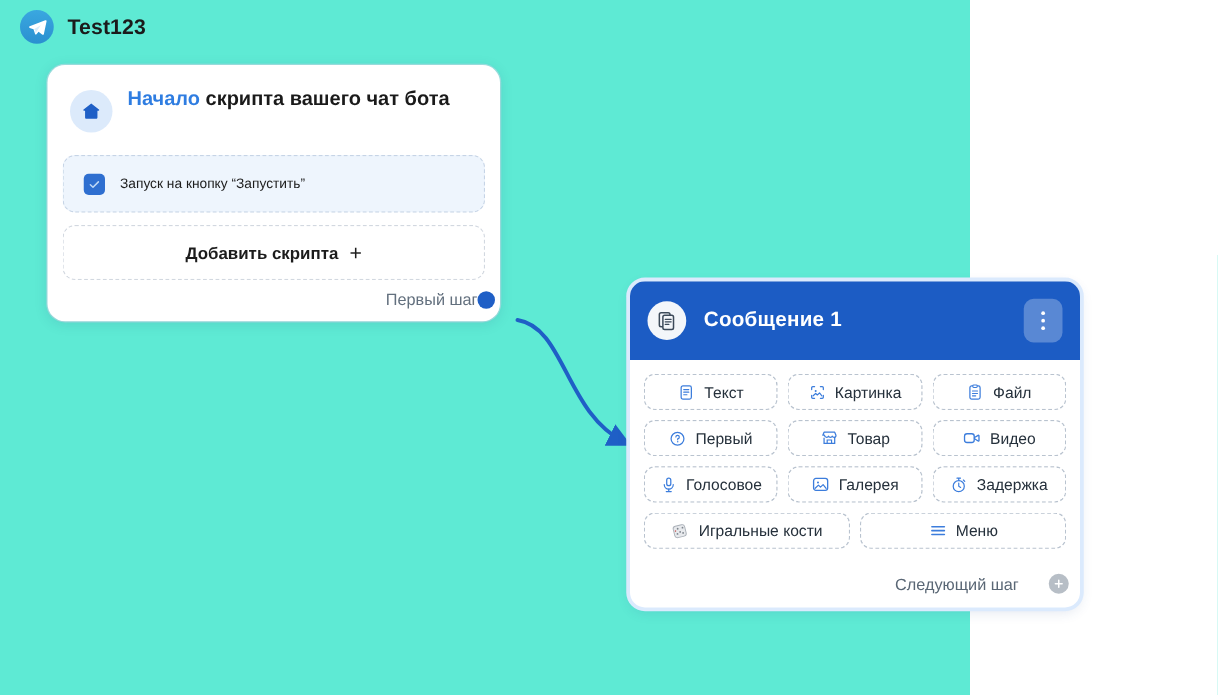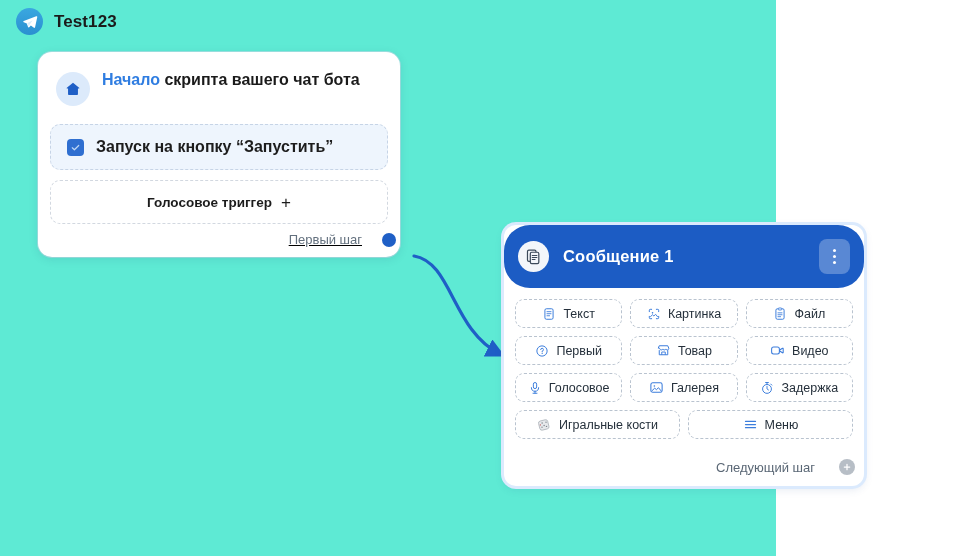--- a/index.html
+++ b/index.html
@@ -78,58 +78,57 @@
     display: flex; align-items: center;
     padding: 0 16px;
     gap: 12px;
   }
   .cbx {
     width: 17px; height: 17px; border-radius: 4px;
     background: #2f6fd0;
     display: flex; align-items: center; justify-content: center;
     flex: 0 0 auto;
   }
-  .trigger-label { font-size: 16px; color: #1d1d1d; font-weight: bold; }
+  .trigger-label { font-size: 11px; color: #1d1d1d; }
 
   .add-trigger {
     margin-top: 10px;
     border: 1px dashed #d2d8e0;
     border-radius: 10px;
     background: #ffffff;
     height: 44px;
     display: flex; align-items: center; justify-content: center;
     gap: 9px;
   }
   .add-trigger-label { font-size: 13.5px; font-weight: bold; color: #1c1c1c; }
   .add-plus { font-size: 17px; color: #1c1c1c; line-height: 1; }
 
   .start-foot {
     display: flex; align-items: center; justify-content: flex-end;
     padding: 8px 8px 2px 0;
-    gap: 20px; position: relative; text-decoration: underline;
+    gap: 0; position: relative;
   }
   .foot-label { font-size: 13px; color: #63707e; }
 
   
   #msg-card {
     position: absolute;
     left: 504px; top: 225px;
     width: 360px;
     background: #ffffff;
     border-radius: 12px;
     box-shadow: 0 0 0 3px #dbeafd, 0 3px 10px rgba(40,80,140,.14);
     overflow: hidden;
   }
   .msg-head {
     background: #1c5cc4;
     height: 63px;
     display: flex; align-items: center;
     padding: 0 14px 0 14px;
     gap: 14px;
-    border-radius: 26px;
   }
   .msg-icon-circle {
     width: 31px; height: 31px; border-radius: 50%;
     background: #f3f6fa;
     display: flex; align-items: center; justify-content: center;
     flex: 0 0 auto;
   }
   .msg-title {
     font-size: 16.5px; font-weight: bold; color: #ffffff;
     flex: 1 1 auto; letter-spacing: .2px;
@@ -218,21 +217,21 @@
     <div class="trigger-row">
       <span class="cbx">
         <svg width="11" height="11" viewBox="0 0 24 24" aria-hidden="true">
           <path d="M5 12.6 9.6 17 19 7.6" fill="none" stroke="#bfd8f5" stroke-width="2.6" stroke-linecap="round" stroke-linejoin="round"></path>
         </svg>
       </span>
       <span class="trigger-label">Запуск на кнопку “Запустить”</span>
     </div>
 
     <div class="add-trigger">
-      <span class="add-trigger-label">Голосовое триггер</span>
+      <span class="add-trigger-label">Добавить скрипта</span>
       <span class="add-plus">+</span>
     </div>
 
     <div class="start-foot">
       <span class="foot-label">Первый шаг</span>
       <span style="width:14px;height:14px;border-radius:50%;background:#1f5fc6;display:inline-block;margin-right:-16px;"></span>
     </div>
   </div>
 
   <div id="msg-card">

